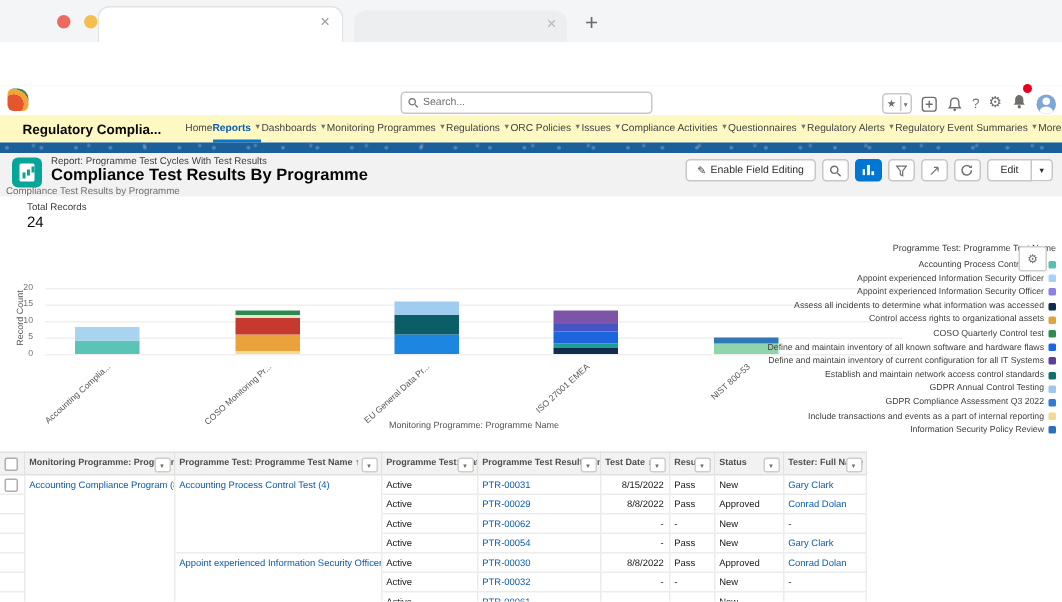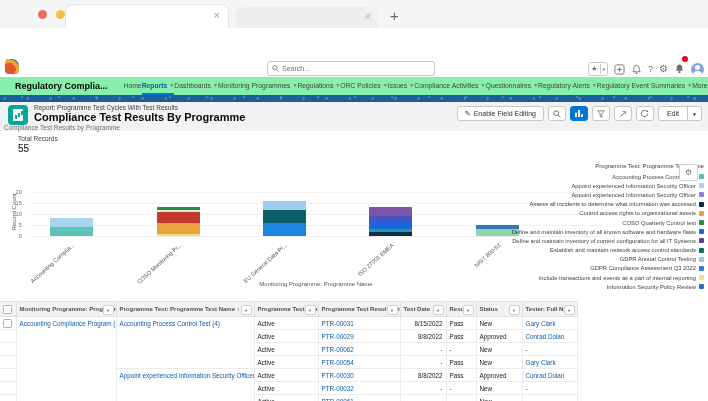--- a/index.html
+++ b/index.html
@@ -26,21 +26,21 @@
                  display:flex;align-items:center;gap:3px;padding:0 4px;color:#706e6b;font-size:7px}
   #hdr-icons{right:4px;top:60px;display:flex;align-items:center;gap:6px;color:#706e6b}
   .hdr-ic{font-size:9px;line-height:1;cursor:pointer}
   #fav-box{border:1px solid #c9c7c5;border-radius:3px;height:12px;display:flex;align-items:center;padding:0 2px;gap:2px;font-size:8px}
   #notif-wrap{position:relative}
   #notif-badge{position:absolute;right:-3px;top:-4px;width:6px;height:6px;border-radius:50%;background:#ea001e}
   #sf-avatar{width:13px;height:13px;border-radius:50%;background:#7da7d8;position:relative;overflow:hidden}
   .person-head{position:absolute;left:4px;top:2px;width:5px;height:5px;border-radius:50%;background:#fff}
   .person-body{position:absolute;left:2px;top:8px;width:9px;height:7px;border-radius:50% 50% 0 0;background:#fff}
   
-  #app-nav{left:0;top:77px;width:708px;height:18px;background:#86efac;border-bottom:1px solid #e9e9e9;display:flex;align-items:center}
+  #app-nav{left:0;top:77px;width:708px;height:18px;background:#fef9c3;border-bottom:1px solid #e9e9e9;display:flex;align-items:center}
   #waffle{width:10px;height:10px;margin:0 7px 0 8px;cursor:pointer;
           background:radial-gradient(circle,#706e6b 1px,transparent 1.3px);background-size:4px 4px}
   #app-name{font-size:9px;font-weight:bold;color:#080707;margin-right:16px;white-space:nowrap}
   #nav-items{display:flex;align-items:center;height:100%;flex:1;justify-content:space-between;padding-right:8px}
   .nav-item{font-size:6.8px;color:#444;height:100%;display:flex;align-items:center;gap:2px;white-space:nowrap;cursor:pointer;border-bottom:2px solid transparent;box-sizing:border-box}
   .nav-item.active{color:#0b5cab;border-bottom:2px solid #0176d3;font-weight:bold}
   .nav-caret{font-size:5px;color:#747474}
   
   #band{left:0;top:95px;width:708px;height:7px;background:#1b5f9b;
         background-image:radial-gradient(circle at 20% 50%,rgba(255,255,255,.25) 0 1px,transparent 1.5px),radial-gradient(circle at 60% 30%,rgba(255,255,255,.2) 0 1px,transparent 1.5px);
@@ -248,21 +248,21 @@
         <path d="M8.8 1.2v2.2H6.6z" fill="#706e6b"></path>
       </svg>
   </span>
   <span id="btn-edit">
     <span class="btn main">Edit</span>
     <span class="btn dd">▼</span>
   </span>
 </div>
 
 <div class="abs" id="totals-label">Total Records</div>
-<div class="abs" id="totals-value">55</div>
+<div class="abs" id="totals-value">24</div>
 
 <div class="abs" id="chart">
   <div id="ylabel">Record Count</div>
   <div id="plot">
       <div class="gridline" style="top: 79px;"></div>
       <div class="ytick" style="top: 79px; left: 0px;">0</div>
       <div class="gridline" style="top: 68px;"></div>
       <div class="ytick" style="top: 68px; left: 0px;">5</div>
       <div class="gridline" style="top: 57px;"></div>
       <div class="ytick" style="top: 57px; left: 0px;">10</div>

